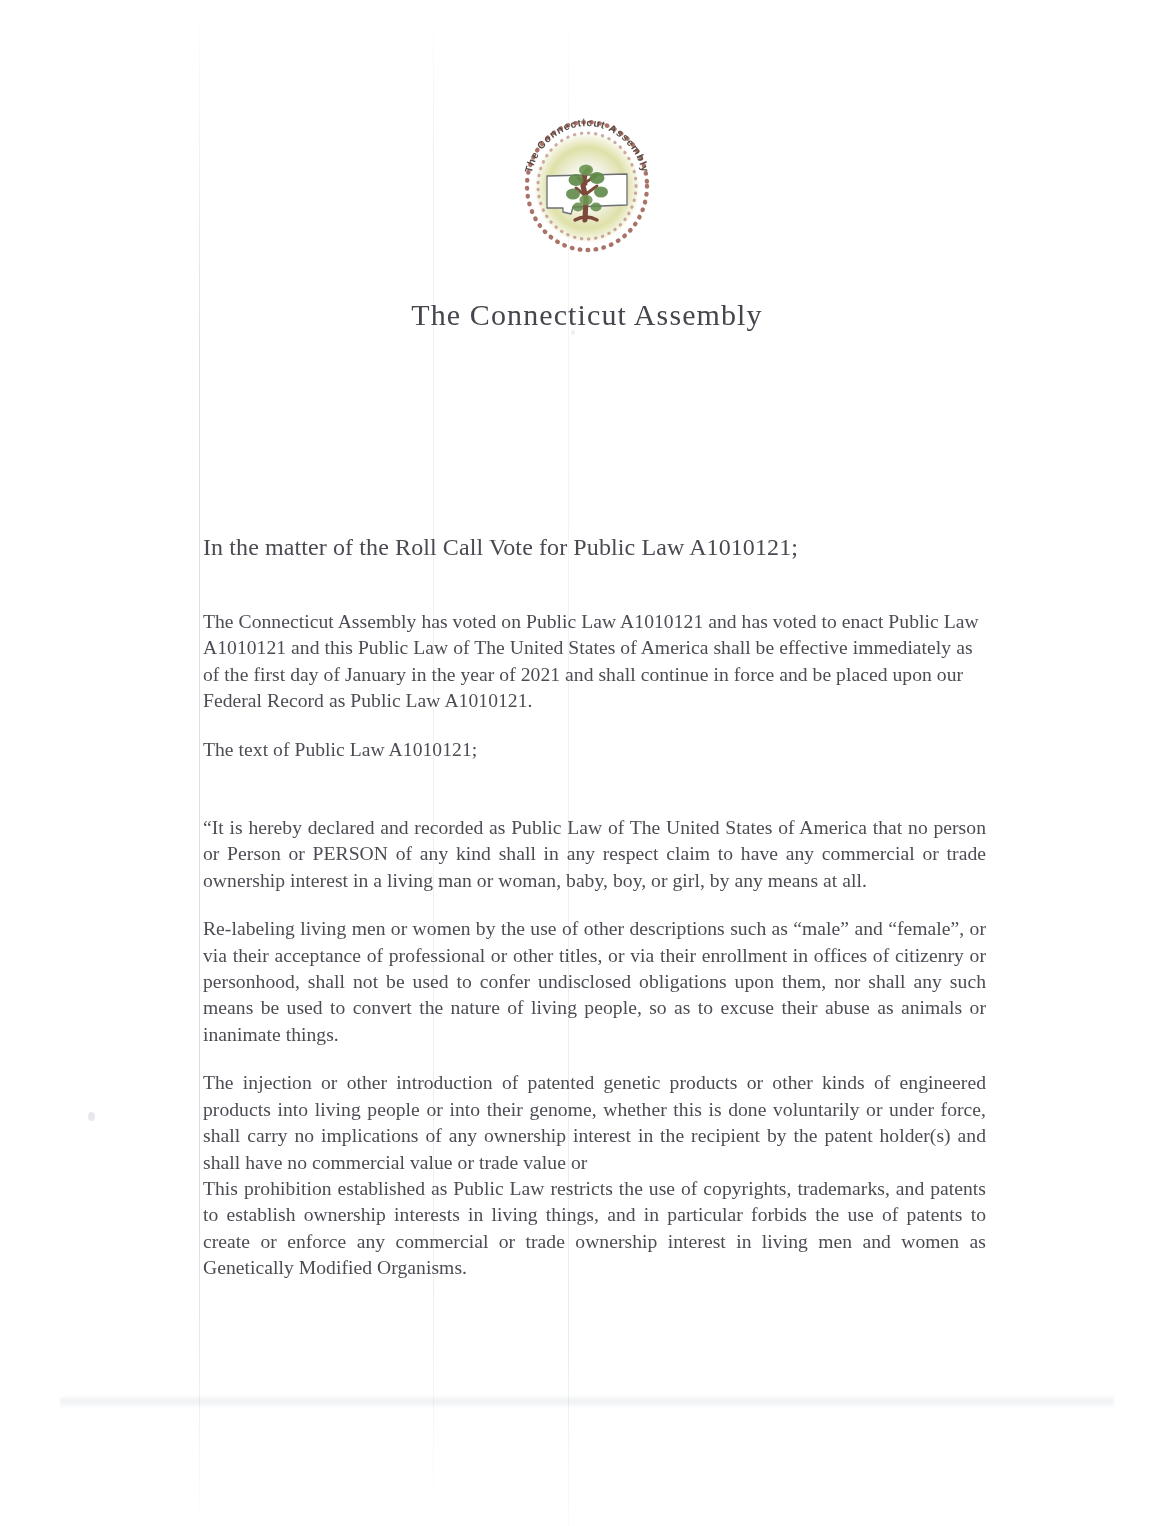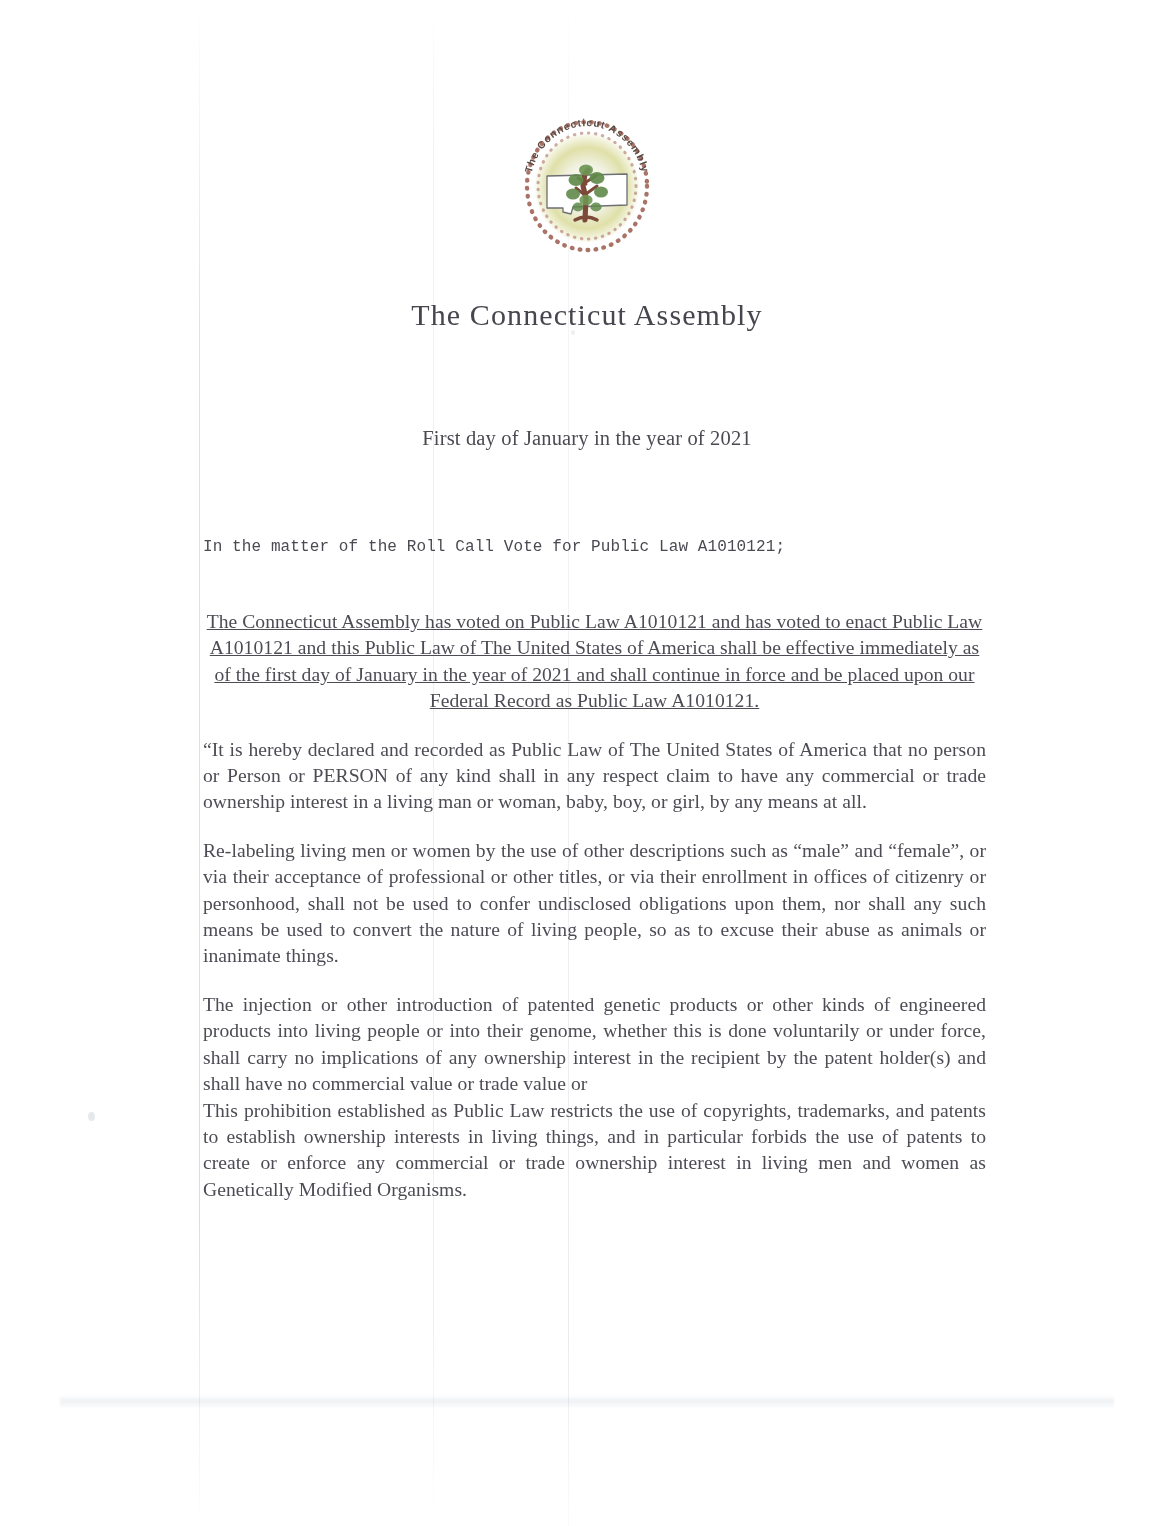--- a/index.html
+++ b/index.html
@@ -92,38 +92,37 @@
 
   
   .body-block {
     position: absolute;
     left: 203px;
     top: 534px;
     width: 783px;
   }
 
   .subject-line {
-    font-size: 16px;
+    font-size: 24px;
     line-height: 27px;
     letter-spacing: 0.1px;
     margin: 0 0 48px 0;
     color: #4a4a52;
-    font-family: Liberation Mono, monospace;
   }
 
   p.para {
     font-size: 19.6px;
     line-height: 26.4px;
     margin: 0 0 22px 0;
     text-align: justify;
     text-justify: inter-word;
     color: #4c4c54;
     letter-spacing: 0.05px;
   }
-  p.para.left { text-align: center; text-decoration: underline; }
+  p.para.left { text-align: left; }
   p.para.tight { margin-bottom: 0; }
   p.para.gap-xl { margin-bottom: 52px; }
 </style>
 </head>
 <body>
 
 <div class="page">
 
   <div class="scanline a"></div>
   <div class="scanline b"></div>
@@ -169,29 +168,29 @@
           <ellipse cx="69" cy="92" rx="6.6" ry="5.2" fill="#6d9652" opacity="0.88"></ellipse>
           <ellipse cx="61" cy="99" rx="5.6" ry="4.4" fill="#5f8a4a" opacity="0.85"></ellipse>
           <ellipse cx="79" cy="99" rx="5.6" ry="4.4" fill="#5f8a4a" opacity="0.85"></ellipse>
         </g>
       </svg>
     </div>
   </div>
 
   <div class="doc-title">The Connecticut Assembly</div>
 
-  <div class="doc-date">First day of January in the year of 2021</div>
 
   <div class="body-block">
 
     <p class="subject-line">In the matter of the Roll Call Vote for Public Law A1010121;</p>
 
     <p class="para left">The Connecticut Assembly has voted on Public Law A1010121 and has voted to enact Public Law A1010121 and this Public Law of The United States of America shall be effective immediately as of the first day of January in the year of 2021 and shall continue in force and be placed upon our Federal Record as Public Law A1010121.</p>
 
 
+    <p class="para left gap-xl">The text of Public Law A1010121;</p>
 
     <p class="para">“It is hereby declared and recorded as Public Law of The United States of America that no person or Person or PERSON of any kind shall in any respect claim to have any commercial or trade ownership interest in a living man or woman, baby, boy, or girl, by any means at all.</p>
 
     <p class="para">Re-labeling living men or women by the use of other descriptions such as “male” and “female”, or via their acceptance of professional or other titles, or via their enrollment in offices of citizenry or personhood, shall not be used to confer undisclosed obligations upon them, nor shall any such means be used to convert the nature of living people, so as to excuse their abuse as animals or inanimate things.</p>
 
     <p class="para tight">The injection or other introduction of patented genetic products or other kinds of engineered products into living people or into their genome, whether this is done voluntarily or under force, shall carry no implications of any ownership interest in the recipient by the patent holder(s) and shall have no commercial value or trade value or</p>
 
     <p class="para tight">This prohibition established as Public Law restricts the use of copyrights, trademarks, and patents to establish ownership interests in living things, and in particular forbids the use of patents to create or enforce any commercial or trade ownership interest in living men and women as Genetically Modified Organisms.</p>
 
   </div>

